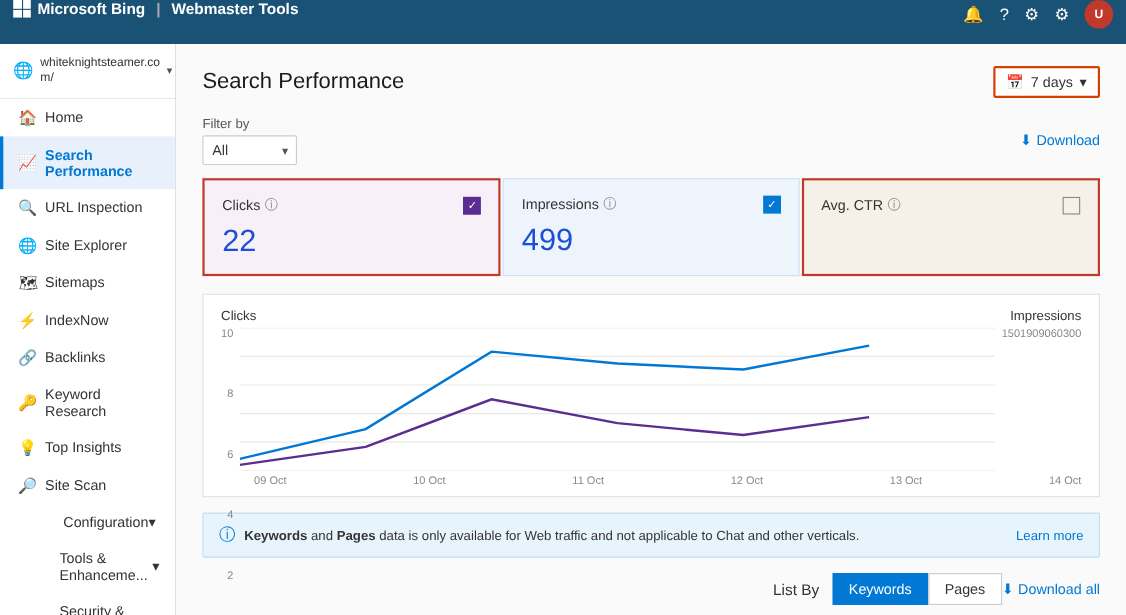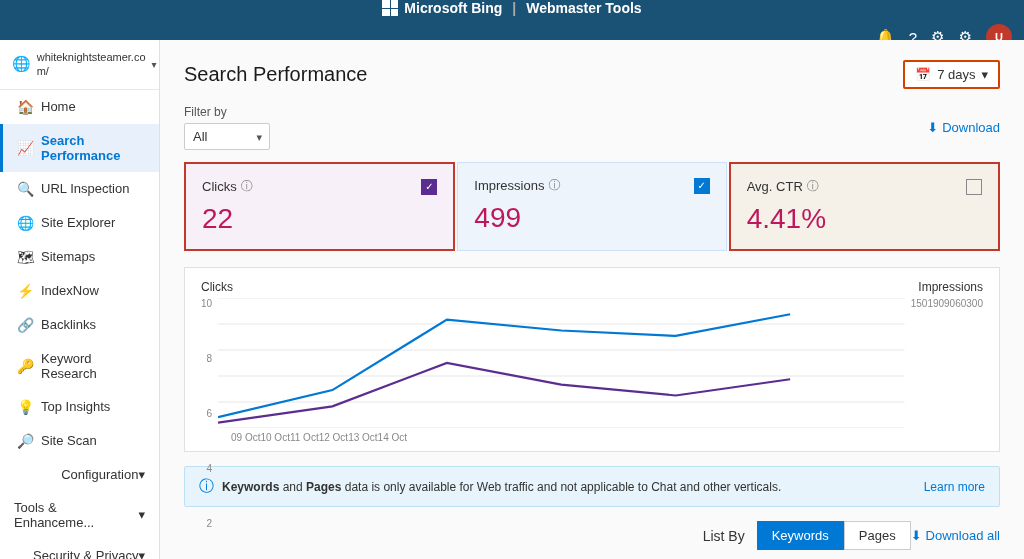--- a/index.html
+++ b/index.html
@@ -4,25 +4,24 @@
   <style>
     * { box-sizing: border-box; margin: 0; padding: 0; }
     body { font-family: 'Segoe UI', Arial, sans-serif; font-size: 13px; background: #f3f3f3; display: flex; flex-direction: column; height: 559px; overflow: hidden; }
 
     
     .topbar {
       background: #1a5276;
       color: white;
       height: 40px;
       display: flex;
-      align-items: center;
+      align-items: flex-start;
       padding: 0 12px;
       gap: 8px;
       flex-shrink: 0;
-      flex-direction: column;
     }
     .topbar-logo { display: flex; align-items: center; gap: 6px; font-size: 14px; font-weight: 600; }
     .topbar-logo .windows-icon { display: grid; grid-template-columns: 1fr 1fr; gap: 1px; width: 16px; height: 16px; }
     .topbar-logo .windows-icon span { background: white; display: block; }
     .topbar-divider { color: #aaa; margin: 0 4px; }
     .topbar-right { margin-left: auto; display: flex; align-items: center; gap: 14px; }
     .topbar-icon { color: white; font-size: 15px; cursor: pointer; }
     .topbar-avatar { width: 26px; height: 26px; border-radius: 50%; background: #c0392b; display: flex; align-items: center; justify-content: center; color: white; font-size: 11px; font-weight: bold; }
 
     
@@ -57,25 +56,26 @@
       cursor: pointer;
       color: #333;
       font-size: 13px;
       border-left: 3px solid transparent;
     }
     .sidebar-item.active { background: #e8f0fb; border-left-color: #0078d4; color: #0078d4; font-weight: 600; }
     .sidebar-item .icon { font-size: 14px; width: 16px; text-align: center; color: inherit; }
     .sidebar-section {
       display: flex;
       align-items: center;
-      justify-content: flex-end;
+      justify-content: center;
       padding: 9px 14px;
       cursor: pointer;
       color: #333;
       font-size: 13px;
+      margin-left: 40px;
     }
     .sidebar-section .section-left { display: flex; align-items: center; gap: 8px; }
 
     
     .content {
       flex: 1;
       overflow-y: auto;
       padding: 20px 24px;
       background: #fafafa;
     }
@@ -143,37 +143,37 @@
     }
     .metric-card.clicks-card { border: 2px solid #c0392b; background: #f8f0f8; }
     .metric-card.impressions-card { background: #eef4fb; border: 1px solid #cde0f5; }
     .metric-card.ctr-card { border: 2px solid #c0392b; background: #f5f0e8; }
     .metric-card-header { display: flex; align-items: center; justify-content: space-between; margin-bottom: 8px; }
     .metric-card-label { font-size: 13px; color: #333; display: flex; align-items: center; gap: 4px; }
     .metric-card-label .info-icon { color: #888; font-size: 12px; }
     .metric-card-checkbox { width: 16px; height: 16px; border: 1px solid #888; display: flex; align-items: center; justify-content: center; cursor: pointer; }
     .metric-card-checkbox.checked-purple { background: #5c2d91; border-color: #5c2d91; color: white; font-size: 10px; }
     .metric-card-checkbox.checked-blue { background: #0078d4; border-color: #0078d4; color: white; font-size: 10px; }
-    .metric-card-value { font-size: 28px; font-weight: 300; color: #be185d; }
+    .metric-card-value { font-size: 28px; font-weight: 300; color: #1d4ed8; }
 
     
     .chart-area {
       background: white;
       border: 1px solid #e0e0e0;
       padding: 12px 16px 8px;
       margin-bottom: 14px;
     }
     .chart-labels-row { display: flex; justify-content: space-between; margin-bottom: 4px; }
     .chart-label-left { font-size: 12px; color: #333; }
     .chart-label-right { font-size: 12px; color: #333; }
     .chart-wrapper { position: relative; height: 130px; }
     svg.chart-svg { width: 100%; height: 100%; }
     .y-axis-left { display: flex; flex-direction: column; justify-content: space-between; padding-right: 6px; font-size: 10px; color: #888; height: 120px; text-align: right; gap: 44px; }
     .y-axis-right { display: flex; flex-direction: row; justify-content: space-between; padding-left: 6px; font-size: 10px; color: #888; height: 120px; text-align: left; }
-    .x-axis { display: flex; padding: 4px 0 0 30px; font-size: 10px; color: #888; }
+    .x-axis { display: flex; justify-content: space-between; padding: 4px 0 0 30px; font-size: 10px; color: #888; gap: 46px; }
 
     
     .info-banner {
       background: #e8f4fc;
       border: 1px solid #bde0f5;
       border-radius: 2px;
       padding: 10px 14px;
       display: flex;
       align-items: center;
       gap: 8px;
@@ -345,21 +345,20 @@
         <div class="metric-card-value">499</div>
       </div>
 
       <div class="metric-card ctr-card">
         <div class="metric-card-header">
           <span class="metric-card-label">
             Avg. CTR <span class="info-icon">ⓘ</span>
           </span>
           <div class="metric-card-checkbox"></div>
         </div>
-        <div class="metric-card-value">4.41%</div>
       </div>
     </div>
 
     <div class="chart-area">
       <div class="chart-labels-row">
         <span class="chart-label-left">Clicks</span>
         <span class="chart-label-right">Impressions</span>
       </div>
       <div style="display:flex;">
         <div class="y-axis-left">

